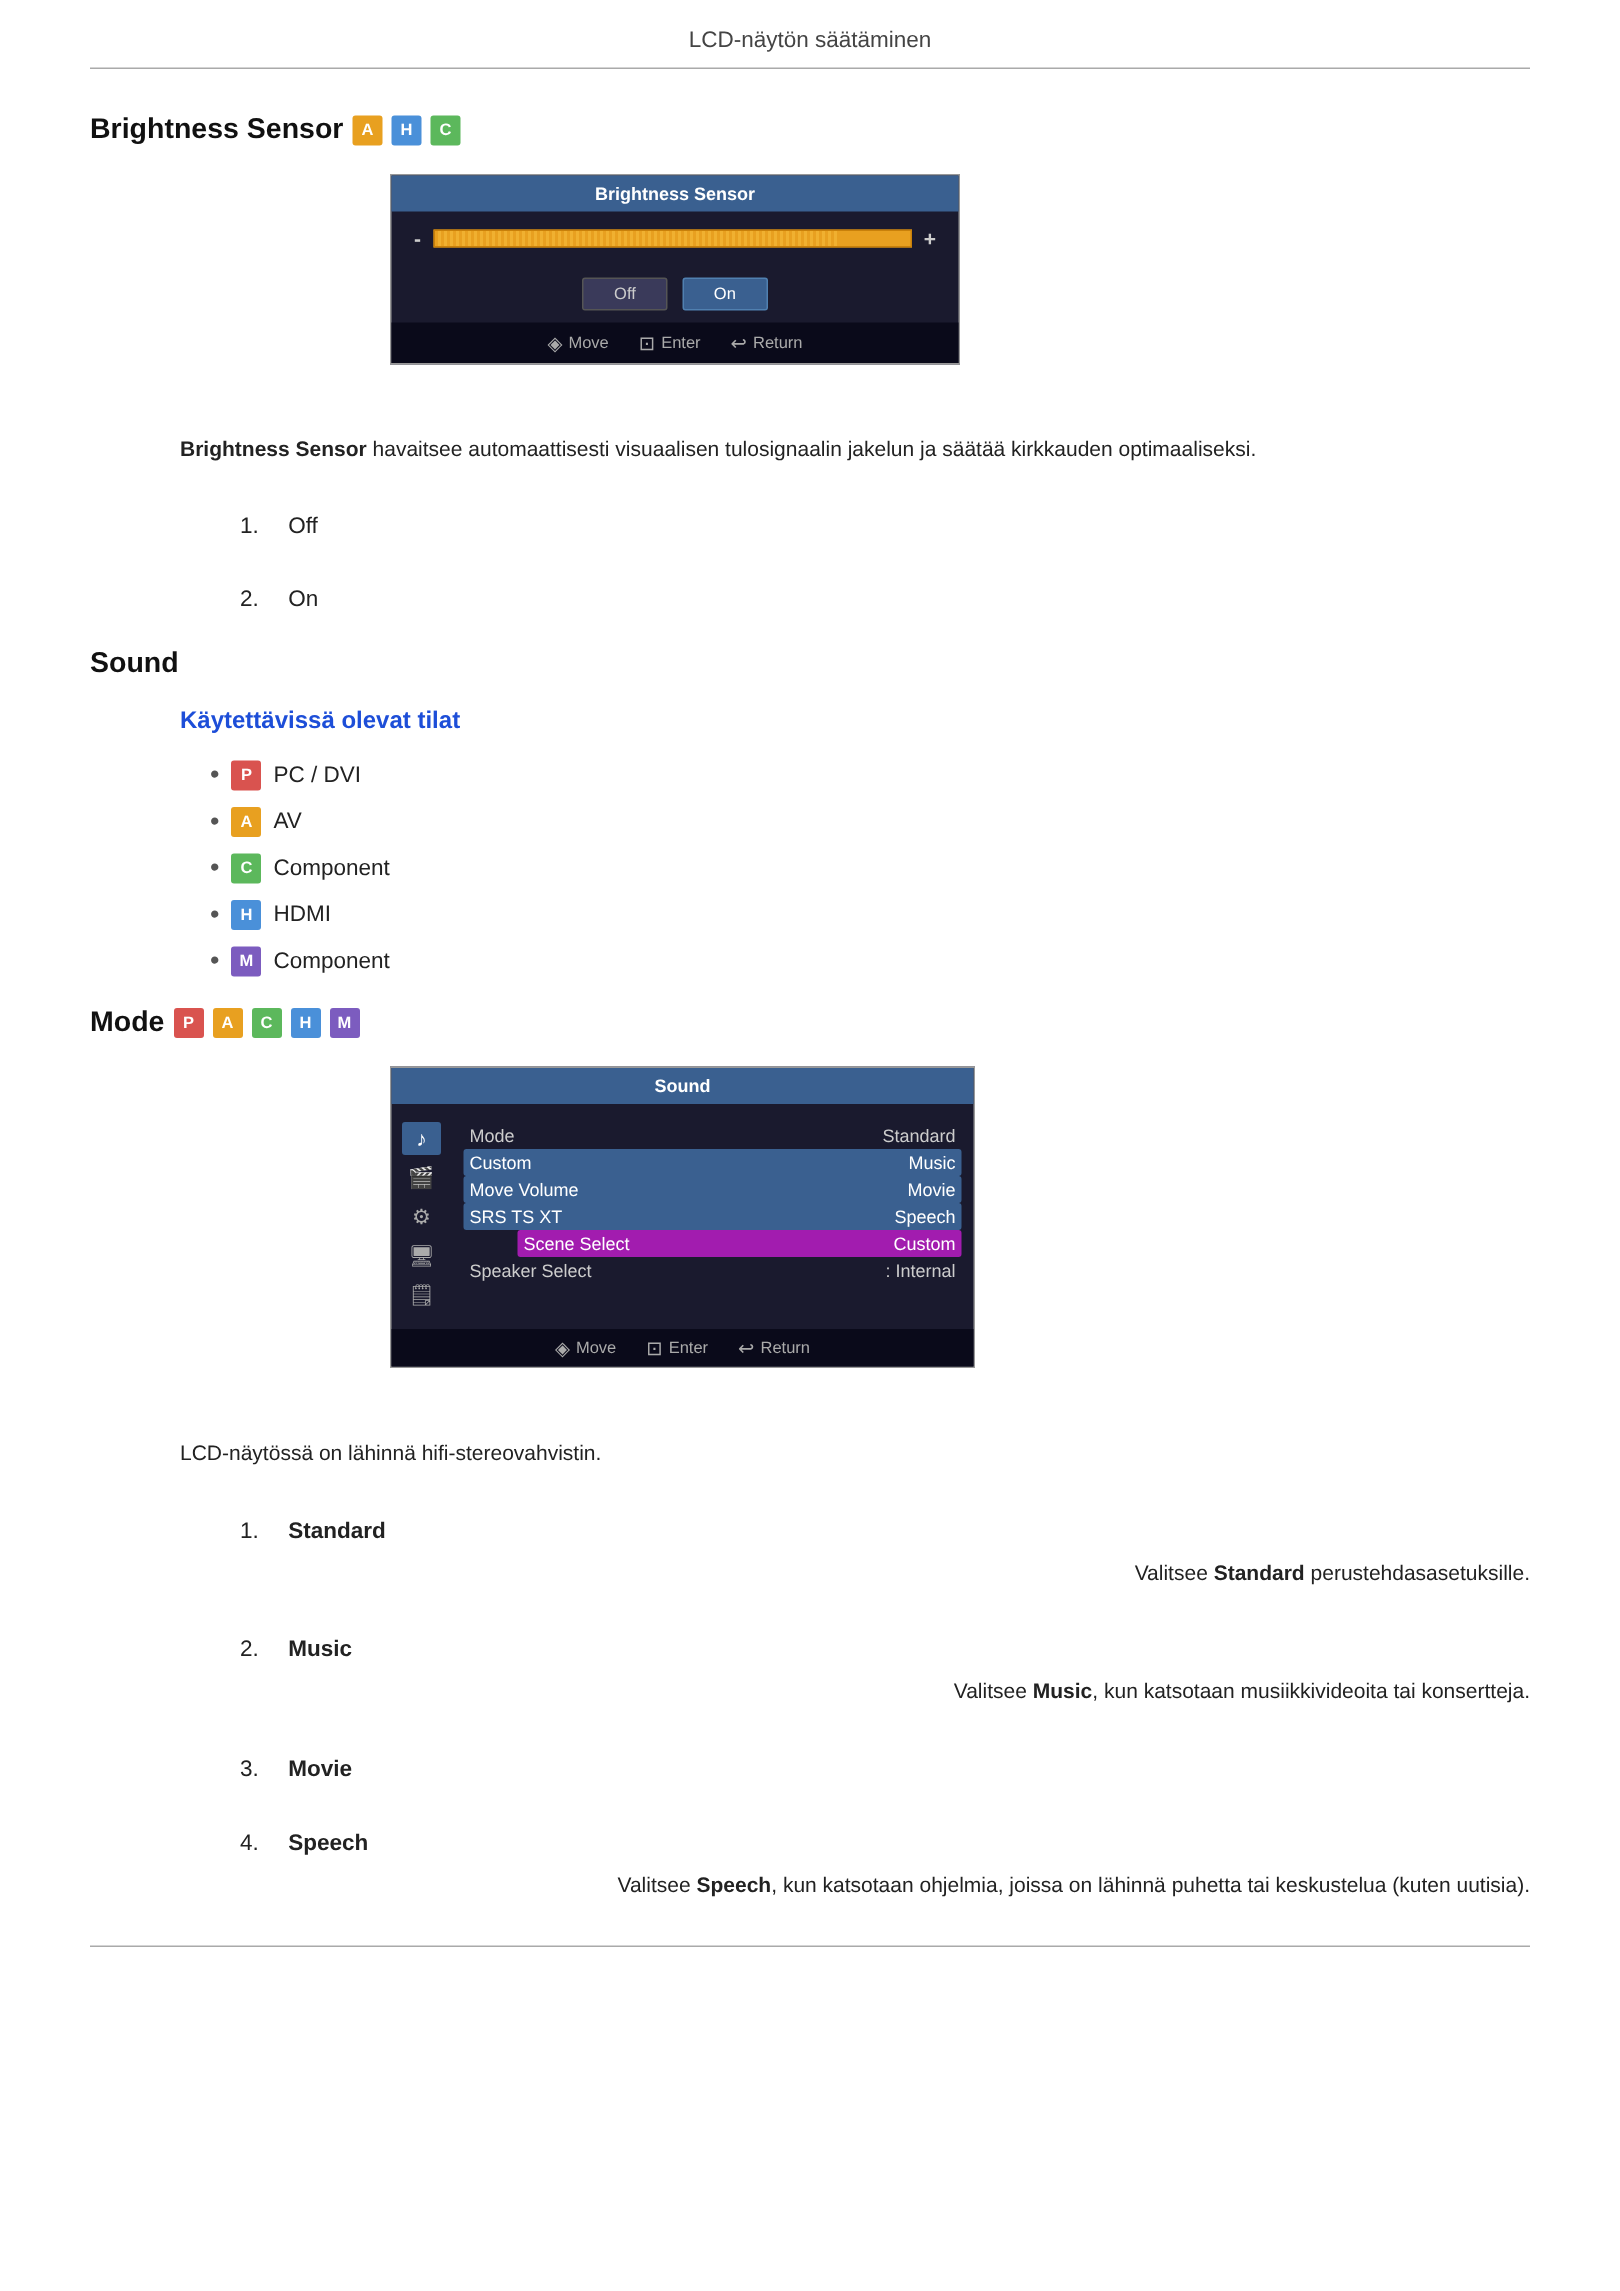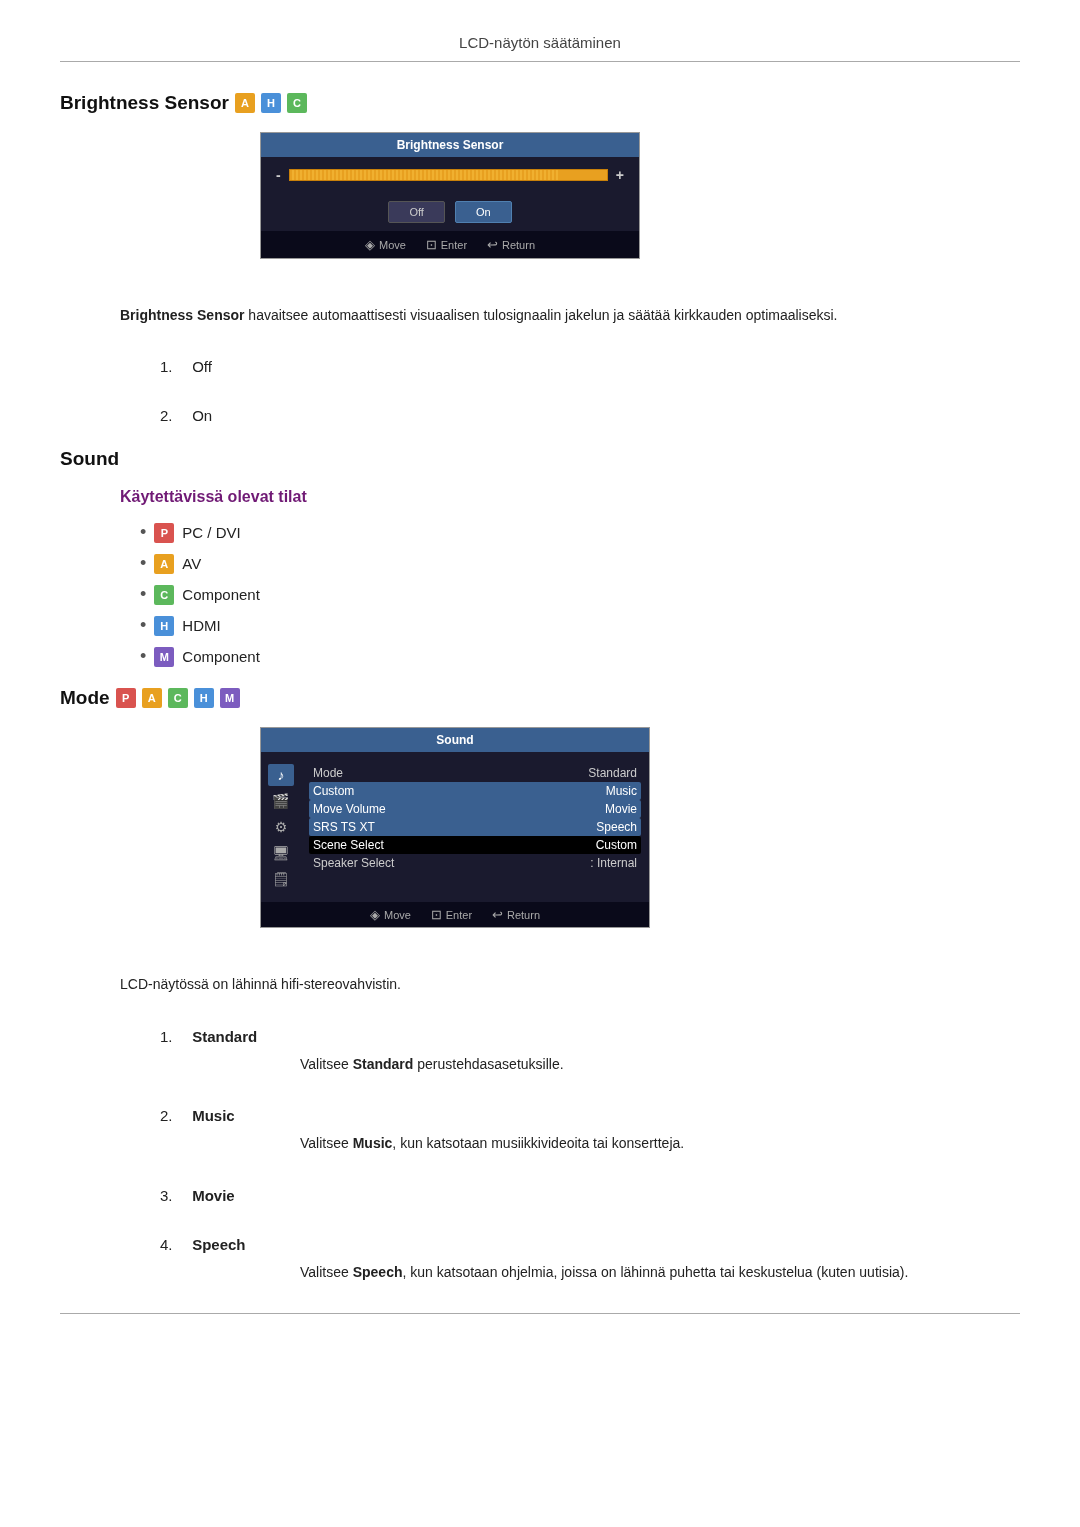--- a/index.html
+++ b/index.html
@@ -15,21 +15,21 @@
 
     .page-container {
       width: 1080px;
       padding: 0 60px 60px 60px;
     }
 
     .page-title-bar {
       text-align: center;
       font-size: 15px;
       color: #444;
-      padding: 34px 0 10px 0;
+      padding: 18px 0 10px 0;
       border-bottom: 1px solid #aaa;
       margin-bottom: 30px;
     }
 
     
     .section-heading {
       font-size: 19px;
       font-weight: bold;
       color: #111;
       margin-bottom: 18px;
@@ -192,31 +192,32 @@
       color: #222;
     }
 
     
     .sub-description {
       margin-left: 140px;
       margin-bottom: 14px;
       font-size: 14px;
       color: #222;
       line-height: 1.6;
+      text-align: right;
     }
 
     
     .sound-section {
       margin-top: 10px;
     }
 
     .subsection-heading {
       font-size: 16px;
       font-weight: bold;
-      color: #701a75;
+      color: #1d4ed8;
       margin-left: 60px;
       margin-bottom: 16px;
       margin-top: 4px;
     }
 
     
     .mode-list {
       margin-left: 80px;
       margin-bottom: 20px;
     }
@@ -290,23 +291,24 @@
 
     .sound-menu-row {
       display: flex;
       justify-content: space-between;
       padding: 2px 4px;
       color: #ccc;
       font-size: 12px;
     }
 
     .sound-menu-row-active {
-      background: #000000;
+      background: #a21caf;
       color: #fff;
       border-radius: 2px;
+      margin-left: 36px;
     }
 
     .sound-menu-row-highlight {
       background: #3a6090;
       color: #fff;
       border-radius: 2px;
     }
 
     .sound-menu-label { color: inherit; }
     .sound-menu-value { color: inherit; }

